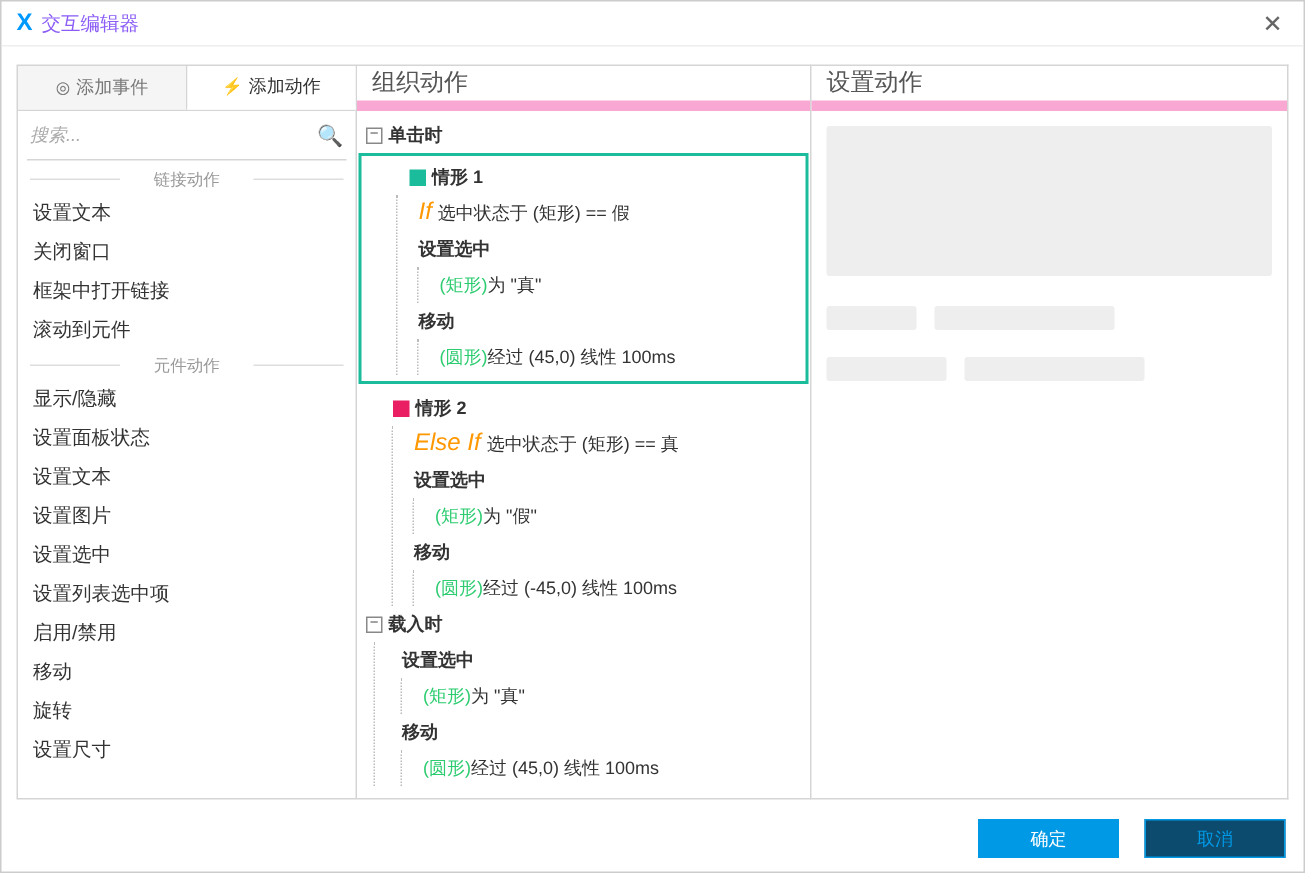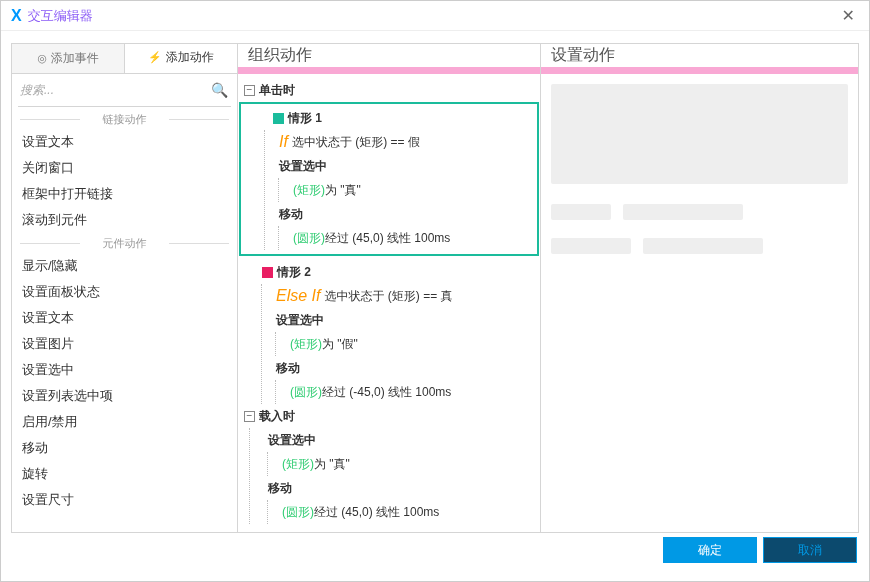--- a/index.html
+++ b/index.html
@@ -44,21 +44,21 @@
 .group-wrap { }
 .case-box { border: 2px solid #1abc9c; margin: 0 1px 4px 1px; padding: 2px 0 4px 0; }
 .placeholders { padding: 10px 10px; }
 .ph-block { background: #eee; border-radius: 2px; }
 .ph1 { height: 100px; margin-bottom: 20px; }
 .ph-row { display: flex; gap: 12px; }
 .ph2 { width: 60px; height: 16px; }
 .ph3 { width: 120px; height: 16px; margin-bottom: 18px; }
 .ph4 { width: 80px; height: 16px; }
 .ph5 { width: 120px; height: 16px; }
-.footer { height: 44px; display: flex; justify-content: flex-end; gap: 6px; padding: 0 12px; border-top: 0px solid #eee; }
+.footer { height: 44px; display: flex; align-items: center; justify-content: flex-end; gap: 17px; padding: 0 12px; border-top: 0px solid #eee; }
 .btn { min-width: 94px; height: 26px; border: 1px solid #0099e5; display: flex; align-items: center; justify-content: center; font-size: 12px; cursor: pointer; }
 .btn.primary { background: #0099e5; color: #fff; }
 .btn.secondary { background: #0c4a6e; color: #0099e5; }
 </style>
 </head>
 <body>
 
 <div class="window">
   <div class="titlebar">
     <span class="logo">X</span>

